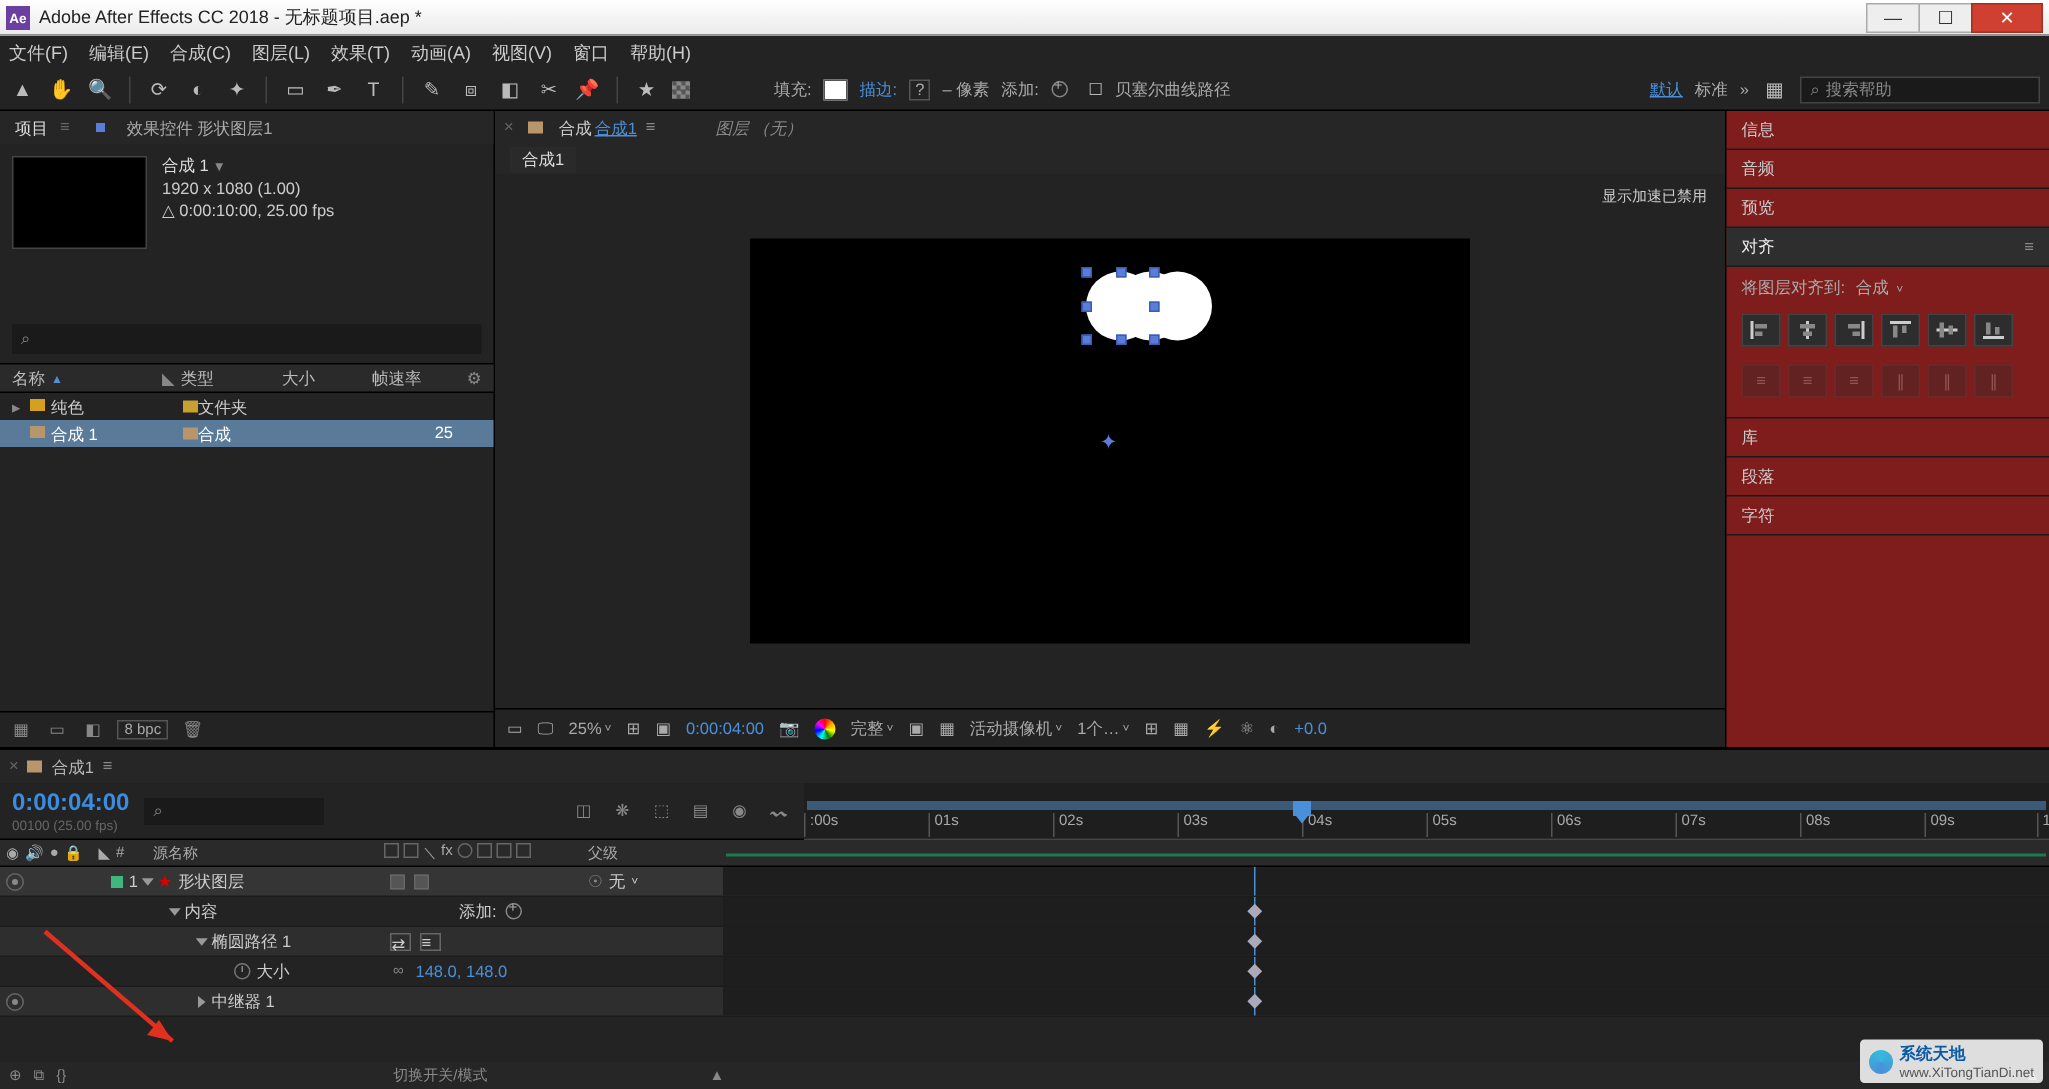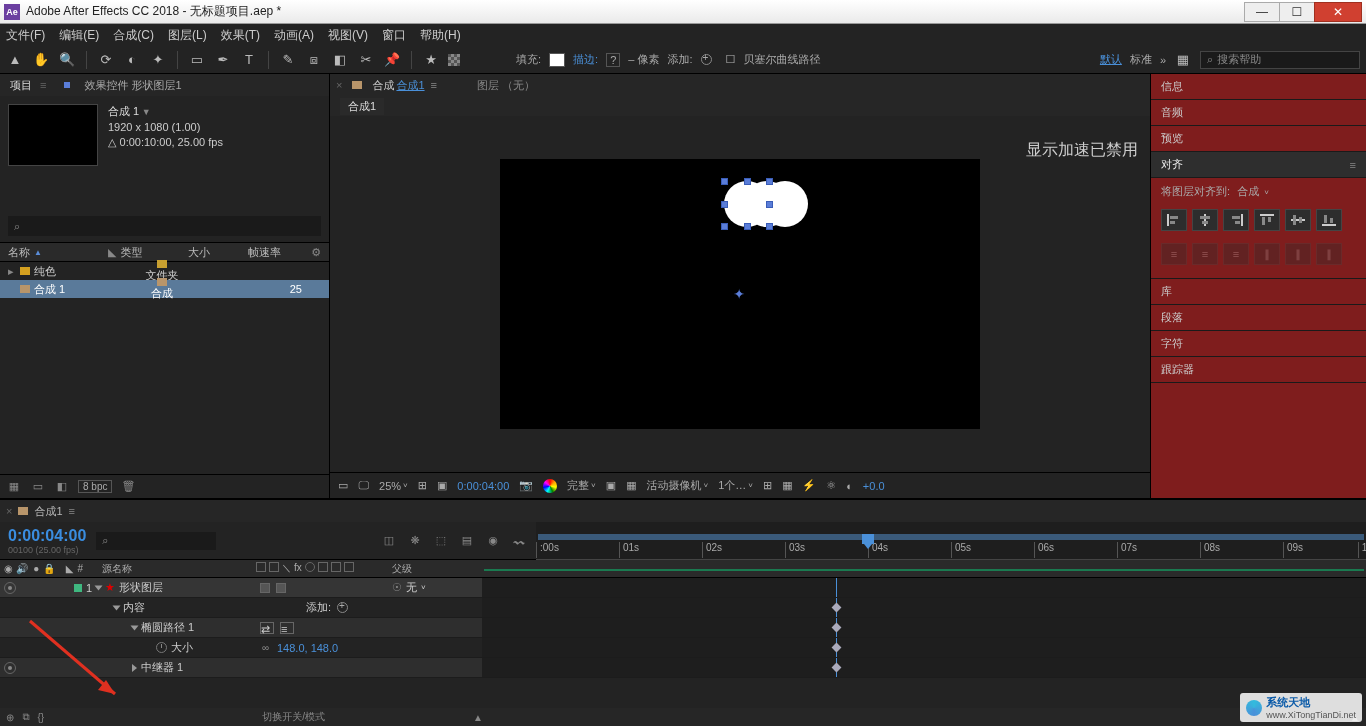--- a/index.html
+++ b/index.html
@@ -36,39 +36,39 @@
 .proj-cols .c1 { width: 100px; display: flex; align-items: center; gap: 4px; }
 .proj-cols .c2 { width: 80px; }
 .proj-cols .c3 { width: 60px; }
 .proj-cols .c4 { width: 50px; }
 .sort-tri { color: #5a8dd8; font-size: 8px; }
 .proj-row { display: flex; height: 18px; align-items: center; padding: 0 8px; font-size: 11px; color: #ccc; }
 .proj-row.selected { background: #5a7a9a; color: #fff; }
 .proj-row .exp { width: 12px; color: #888; }
 .proj-row .ic { width: 14px; }
 .proj-row .nm { width: 88px; }
-.proj-row .ty { width: 80px; display: flex; align-items: center; gap: 0; flex-direction: column; }
+.proj-row .ty { width: 80px; display: flex; align-items: center; gap: 0; }
 .proj-row .sz { width: 60px; }
 .proj-row .fr { width: 40px; text-align: right; }
 .ic-folder { width: 10px; height: 8px; background: #d4a020; display: inline-block; }
 .ic-comp { width: 10px; height: 8px; background: #b8956a; display: inline-block; }
 .proj-bottom { margin-top: auto; height: 24px; display: flex; align-items: center; padding: 0 6px; gap: 8px; border-top: 1px solid #000; }
 .proj-bottom .bic { width: 16px; height: 16px; color: #888; display: flex; align-items: center; justify-content: center; }
 .bpc-badge { border: 1px solid #555; padding: 0 4px; font-size: 10px; color: #aaa; }
 
 .center-panel { flex: 1; background: #232323; display: flex; flex-direction: column; }
 .comp-tabs-row { height: 22px; display: flex; align-items: center; padding: 0 6px; gap: 10px; background: #262626; }
 .inner-path { display: flex; align-items: center; gap: 2px; font-size: 11px; }
 .inner-path .p-comp { color: #ccc; }
 .inner-path .p-link { color: #4a90d9; text-decoration: underline; }
-.layer-empty { color: #888; font-size: 11px; margin-left: 30px; }
+.layer-empty { color: #888; font-size: 11px; margin-left: 30px; font-style: italic; }
 .sub-tab-row { height: 20px; display: flex; align-items: center; padding: 0 10px; background: #262626; }
 .sub-tab { background: #2a2a2a; padding: 1px 8px; font-size: 11px; color: #ddd; }
 .viewer { flex: 1; position: relative; background: #232323; display: flex; align-items: center; justify-content: center; }
-.accel-note { position: absolute; top: 24px; right: 12px; color: #ccc; font-size: 16px; }
+.accel-note { position: absolute; top: 8px; right: 12px; color: #ccc; font-size: 10px; }
 .canvas { width: 480px; height: 270px; background: #000; position: relative; }
 .circle { position: absolute; border-radius: 50%; background: #fff; }
 .sel-handle { position: absolute; width: 7px; height: 7px; background: #5a7dd8; border: 1px solid #3a5db8; }
 .anchor-cross { position: absolute; width: 14px; height: 14px; color: #5a7dd8; font-size: 14px; display: flex; align-items: center; justify-content: center; }
 .viewer-bottom { height: 26px; display: flex; align-items: center; padding: 0 8px; gap: 10px; border-top: 1px solid #000; background: #232323; }
 .vb-item { color: #aaa; font-size: 11px; display: flex; align-items: center; gap: 2px; }
 .rainbow { width: 14px; height: 14px; background: conic-gradient(red,orange,yellow,green,cyan,blue,magenta,red); border-radius: 50%; }
 
 .right-panel { width: 216px; background: #7f1d1d; border-left: 1px solid #000; display: flex; flex-direction: column; }
 .rp-item { padding: 5px 10px; color: #ccc; font-size: 11px; border-bottom: 1px solid #1a1a1a; cursor: default; display: flex; align-items: center; }
@@ -392,21 +392,20 @@
       <div class="align-btn dis">≡</div>
       <div class="align-btn dis">≡</div>
       <div class="align-btn dis">∥</div>
       <div class="align-btn dis">∥</div>
       <div class="align-btn dis">∥</div>
     </div>
     <div style="height:6px;border-bottom:1px solid #1a1a1a"></div>
     <div class="rp-item">库</div>
     <div class="rp-item">段落</div>
     <div class="rp-item">字符</div>
-    <div class="rp-item">跟踪器</div>
   </div>
 </div>
 
 <div class="timeline">
   <div class="tl-tabs">
     <span style="color:#666">×</span>
     <span class="ic-comp" style="width:10px;height:8px;background:#b8956a;display:inline-block"></span>
     <span>合成1</span>
     <span style="color:#888">≡</span>
   </div>

